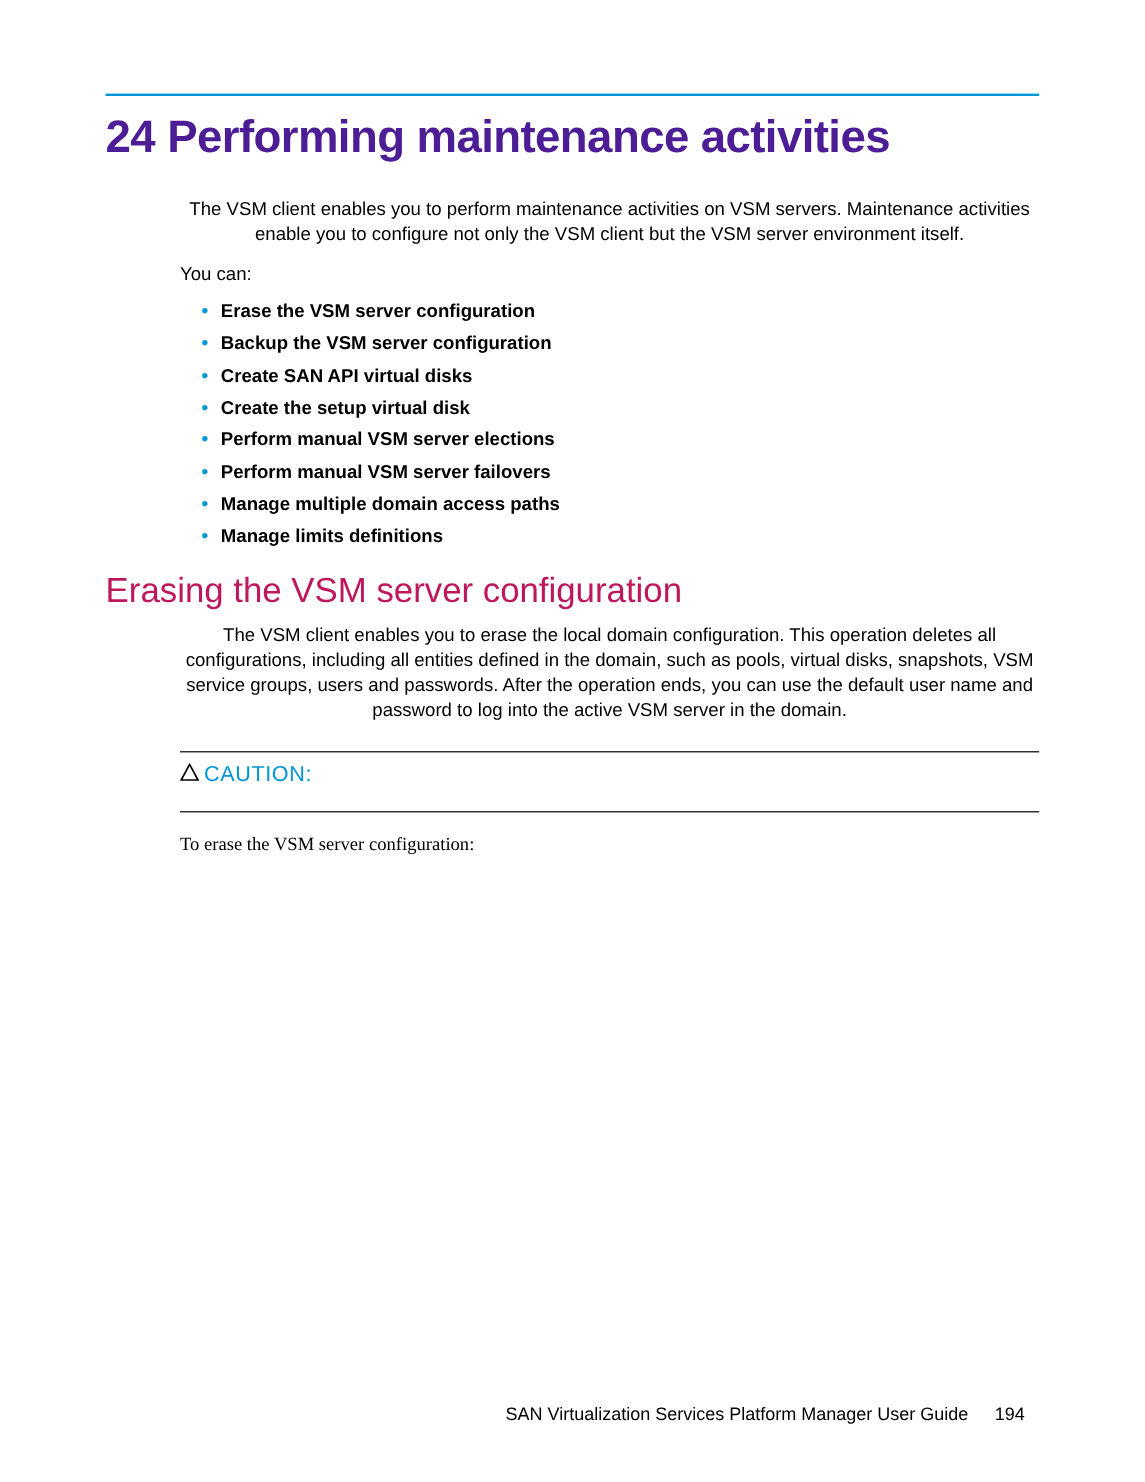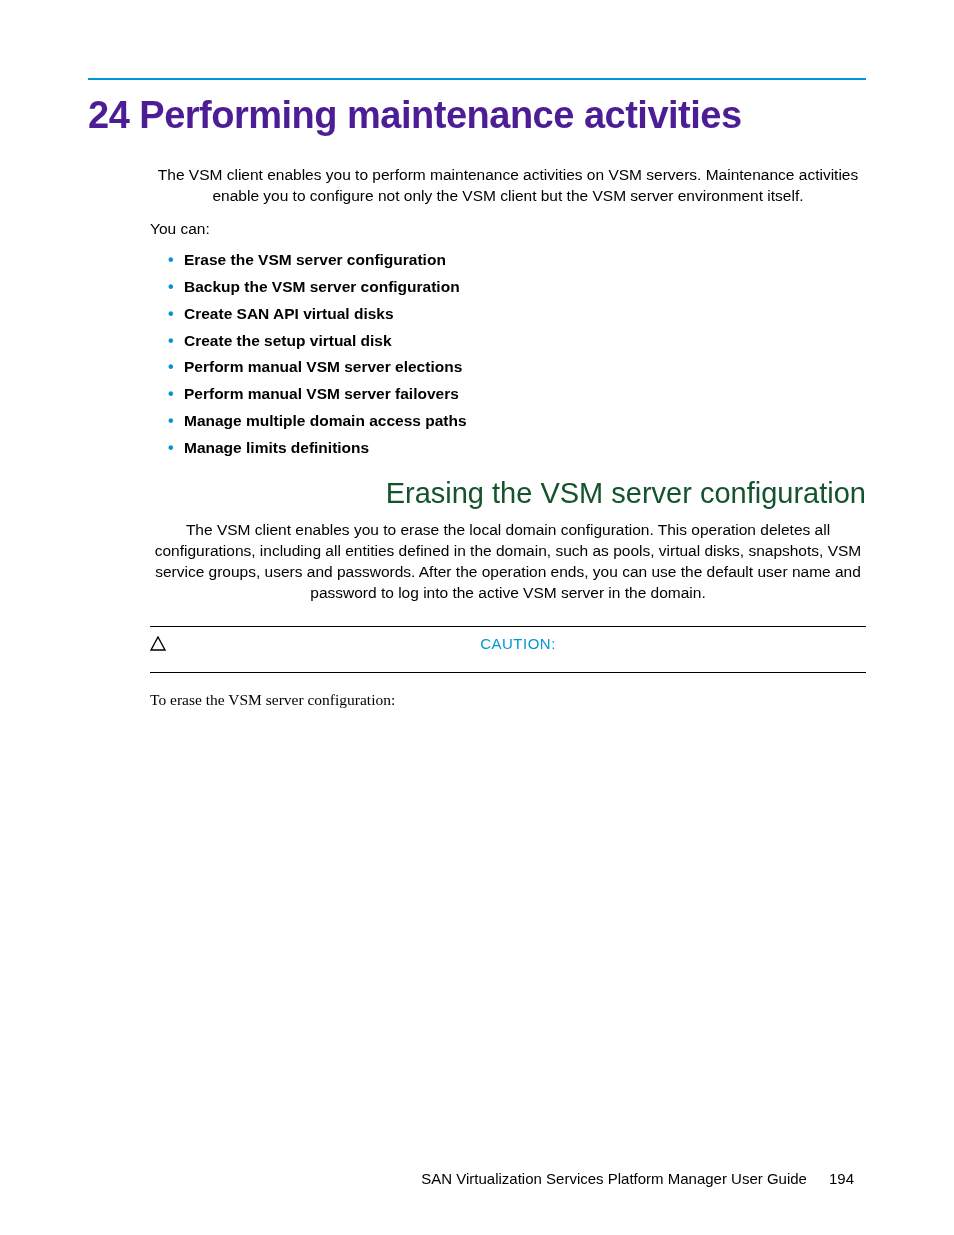--- a/index.html
+++ b/index.html
@@ -45,25 +45,24 @@
   ul.bullets li::before {
     content: "•";
     position: absolute;
     left: 18px;
     top: 0;
     color: #0096d6;
     font-size: 16px;
     line-height: 1.2;
   }
   .section-title {
-    color: #14532d;
+    color: #be185d;
     font-size: 29px;
     font-weight: normal;
     margin: 14px 0 10px 0;
-    text-align: right;
   }
   .caution-block {
     margin-left: 62px;
     margin-top: 22px;
   }
   .caution-hr {
     border: none;
     border-top: 1px solid #000;
     margin: 0;
   }
@@ -75,24 +74,23 @@
   .caution-icon {
     width: 16px;
     height: 16px;
     flex: 0 0 16px;
     margin-top: 1px;
     margin-right: 4px;
   }
   .caution-content { flex: 1; }
   .caution-label {
     color: #0096d6;
-    font-size: 15px;
+    font-size: 18px;
     letter-spacing: 0.5px;
     margin-bottom: 6px;
-    text-align: center;
   }
   .caution-text {
     font-size: 15.5px;
     line-height: 1.35;
   }
   .after-caution {
     margin-left: 62px;
     margin-top: 18px;
     font-size: 15.5px;
     font-family: Liberation Serif, serif;

